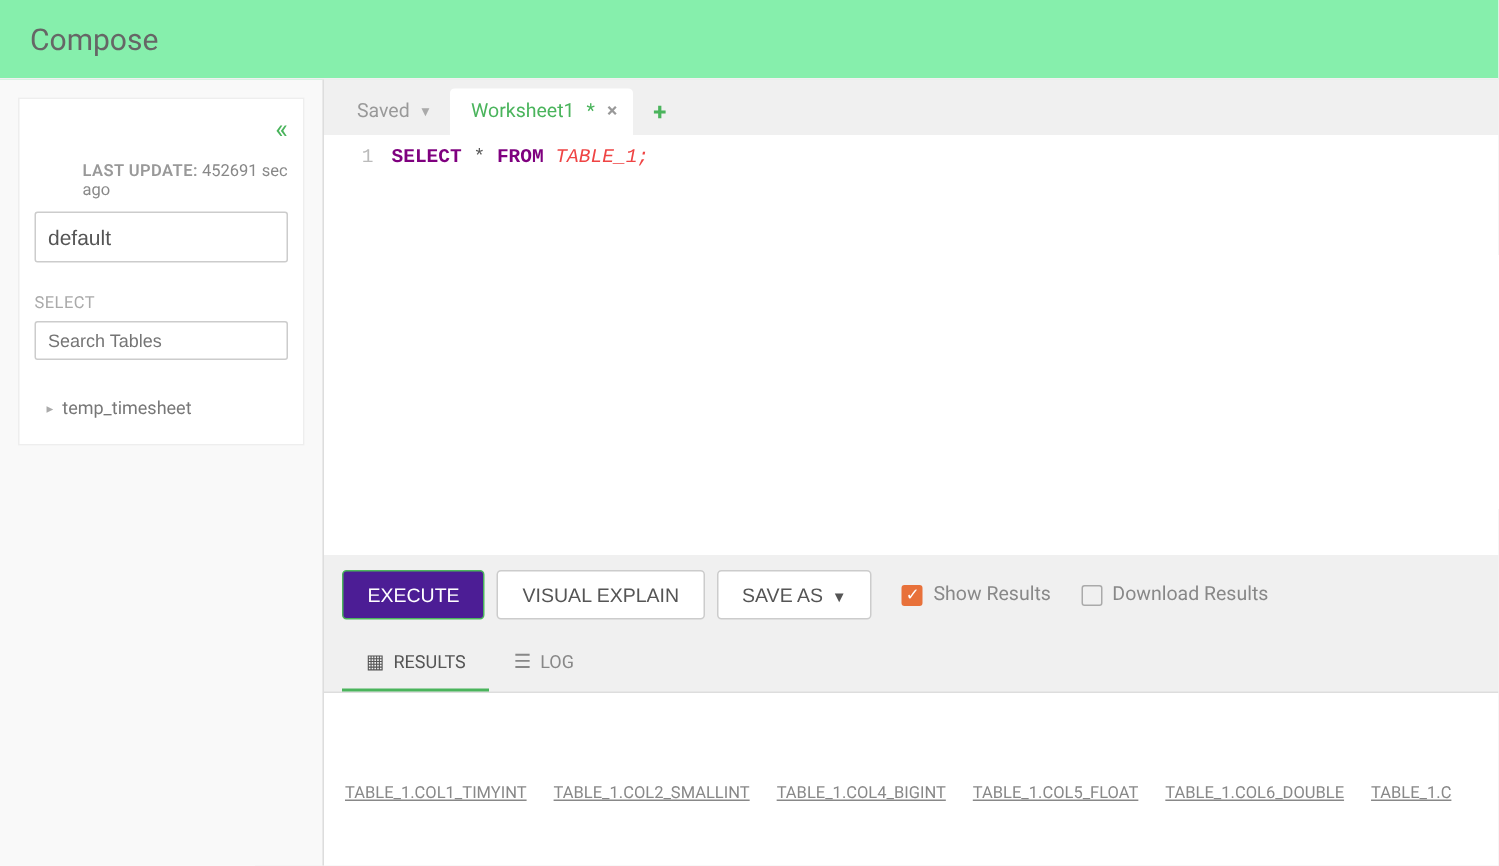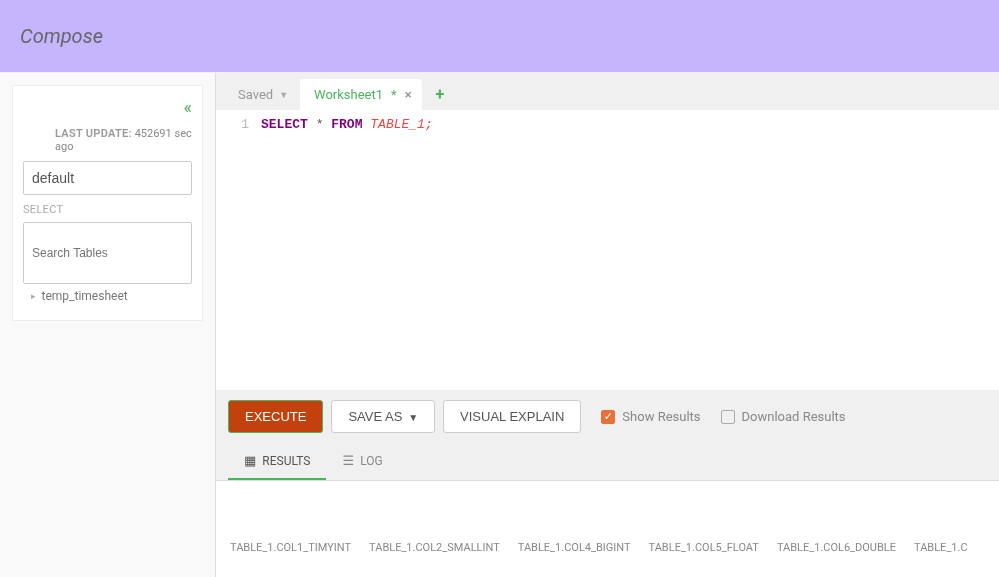--- a/index.html
+++ b/index.html
@@ -6,24 +6,23 @@
     body {
       font-family: -apple-system, BlinkMacSystemFont, "Segoe UI", Roboto, Helvetica, Arial, sans-serif;
       font-size: 13px;
       background: #f9f9f9;
       color: #666;
       width: 999px;
       height: 577px;
       overflow: hidden;
     }
     .header {
-      background: #c4b5fd;
-      padding: 24px 20px;
+      background: #86efac;
+      padding: 14px 20px;
       border-bottom: 1px solid #f0f0f0;
-      font-style: italic;
     }
     .header-title {
       font-size: 20px;
       font-weight: 400;
       color: #666;
     }
     .main {
       display: flex;
       height: calc(100% - 52px);
     }
@@ -50,36 +49,36 @@
       margin-left: 32px;
     }
     .last-update span:first-child { font-weight: 600; color: #999; letter-spacing: 0.3px; }
     .db-input {
       width: 100%;
       padding: 8px;
       border: 1px solid #ccc;
       border-radius: 2px;
       font-size: 14px;
       color: #555;
-      margin-bottom: 8px;
+      margin-bottom: 20px;
     }
     .section-label {
       font-size: 11px;
       color: #aaa;
       letter-spacing: 0.3px;
       margin-bottom: 6px;
     }
     .search-input {
       width: 100%;
-      padding: 23px 8px;
+      padding: 5px 8px;
       border: 1px solid #ccc;
       border-radius: 2px;
       font-size: 12px;
       color: #4d7c0f;
-      margin-bottom: 2px;
+      margin-bottom: 22px;
     }
     .table-item {
       font-size: 12px;
       color: #777;
       padding: 3px 2px 3px 8px;
       display: flex;
       align-items: center;
       gap: 6px;
       cursor: pointer;
     }
@@ -160,21 +159,21 @@
     .btn {
       padding: 8px 16px;
       border-radius: 3px;
       font-size: 13px;
       cursor: pointer;
       border: 1px solid #ccc;
       background: #fff;
       color: #555;
     }
     .btn-primary {
-      background: #c2410c;
+      background: #4c1d95;
       border: 1px solid #4ab45c;
       color: #fff;
       font-weight: 500;
     }
     .btn-caret { font-size: 10px; margin-left: 3px; }
     .checkbox-wrap {
       display: flex;
       align-items: center;
       gap: 7px;
       margin-left: 12px;
@@ -231,20 +230,21 @@
     }
     .result-header {
       display: flex;
       gap: 0;
     }
     .result-header div {
       font-size: 11px;
       color: #888;
       padding: 6px 18px 10px 0;
       white-space: nowrap;
+      text-decoration: underline;
     }
     .result-table-wrap::-webkit-scrollbar { height: 8px; }
     .result-table-wrap::-webkit-scrollbar-track { background: #e4e4e4; border-radius: 4px; }
     .result-table-wrap::-webkit-scrollbar-thumb { background: #bbb; border-radius: 4px; }
     .dropdown-caret { font-size: 9px; color: #aaa; }
   </style>
 </head>
 <body>
 
 <div class="header">
@@ -292,24 +292,24 @@
           <span class="kw">SELECT</span>
           <span class="star"> </span><span class="star">*</span>
           <span class="kw"> </span><span class="kw">FROM</span>
           <span class="ident"> </span><span class="ident">TABLE_1;</span>
         </div>
       </div>
     </div>
 
     <div class="action-bar">
       <button class="btn btn-primary">EXECUTE</button>
+      <button class="btn">VISUAL EXPLAIN</button>
       <button class="btn">
         <span>SAVE AS</span><span class="btn-caret"> ▼</span>
       </button>
-      <button class="btn">VISUAL EXPLAIN</button>
       <div class="checkbox-wrap">
         <span class="checkbox checked">✓</span>
         <span>Show Results</span>
       </div>
       <div class="checkbox-wrap">
         <span class="checkbox"></span>
         <span>Download Results</span>
       </div>
     </div>
 

